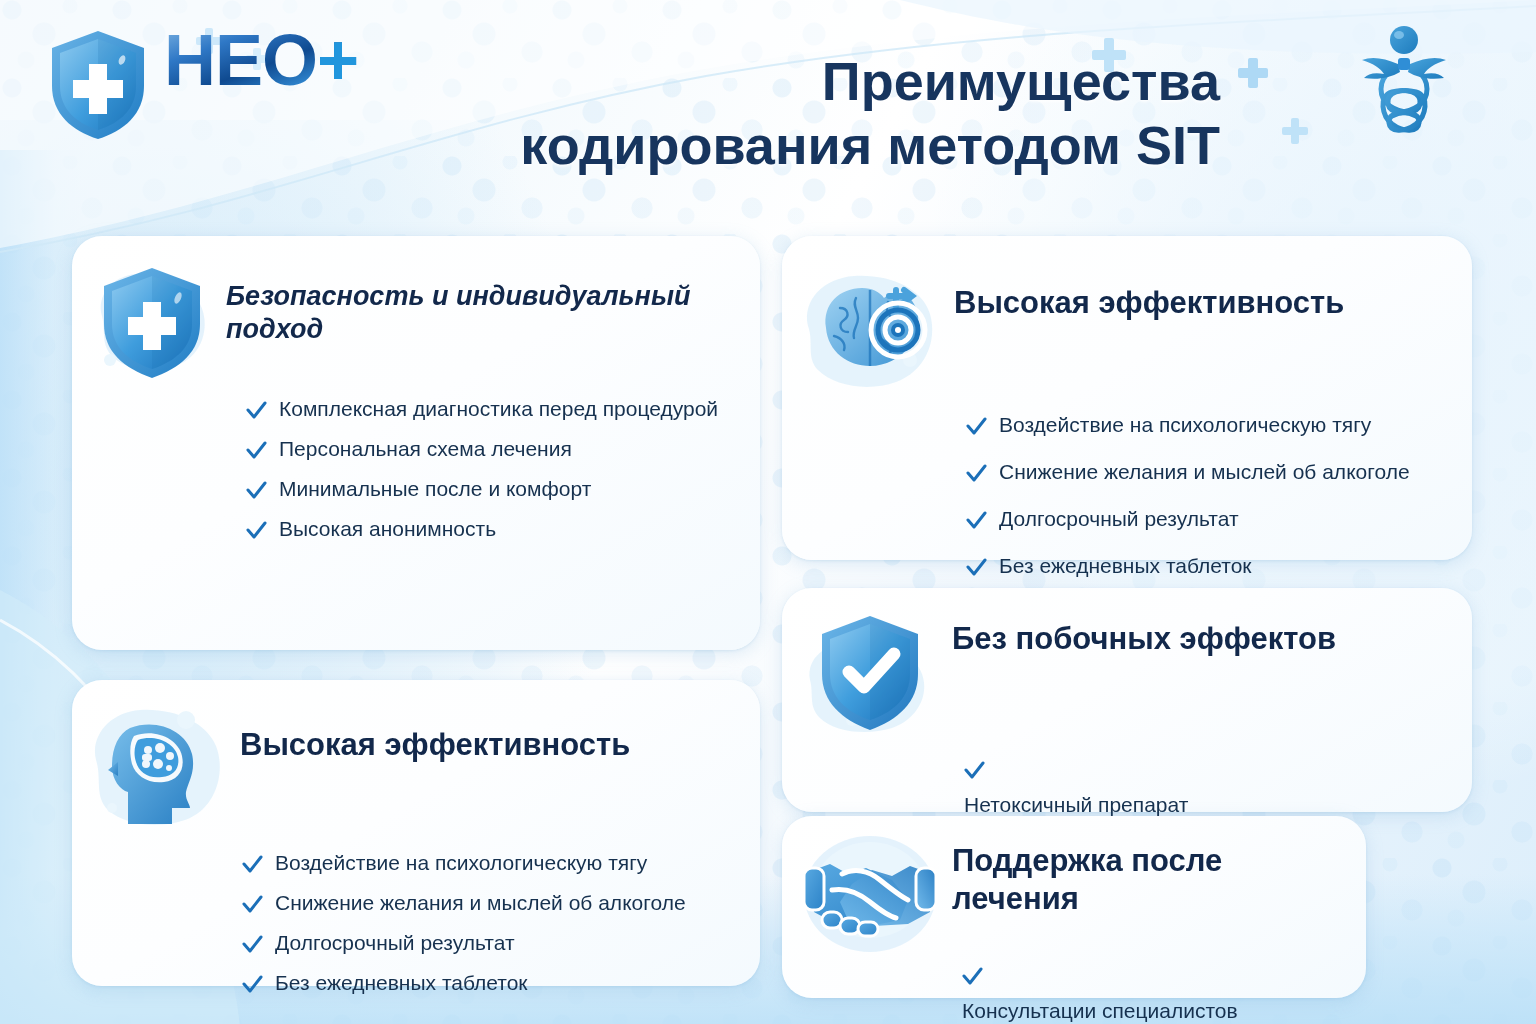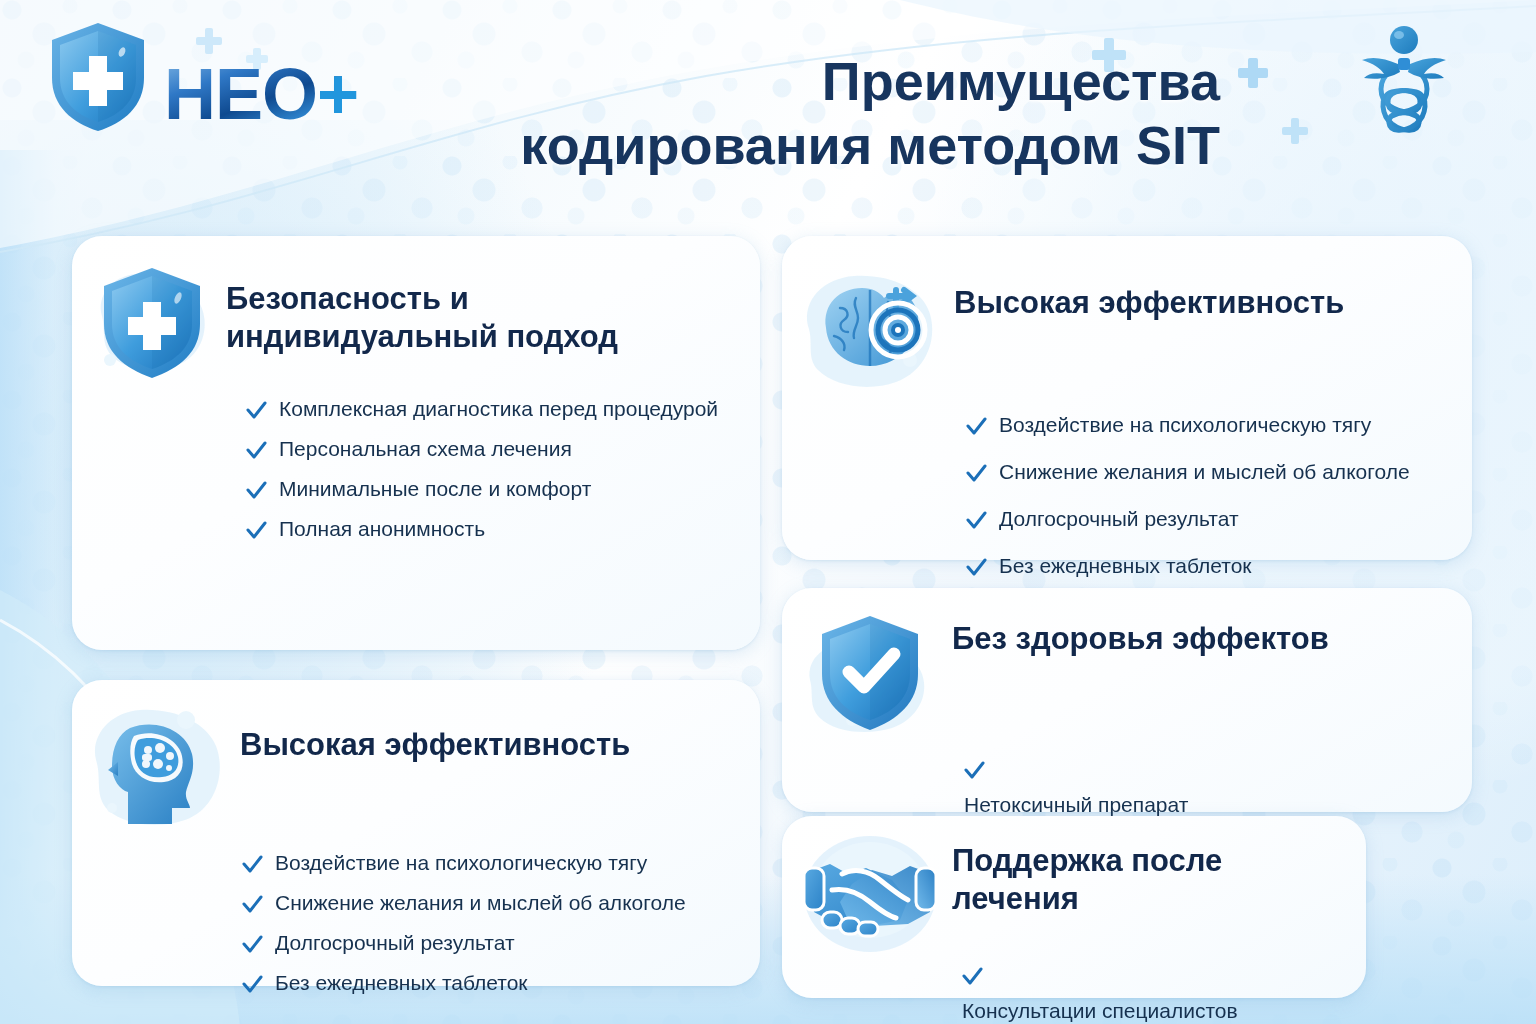--- a/index.html
+++ b/index.html
@@ -75,22 +75,22 @@
   }
   .deco-cross i::before { left: 34%; top: 0; width: 32%; height: 100%; }
   .deco-cross i::after  { top: 34%; left: 0; height: 32%; width: 100%; }
 
   
   .header {
     position: absolute; left: 0; top: 0; width: 1536px; height: 212px;
   }
 
   .logo {
-    position: absolute; left: 46px; top: 20px;
-    display: flex; align-items: flex-end; gap: 14px;
+    position: absolute; left: 46px; top: 28px;
+    display: flex; align-items: flex-start; gap: 14px;
   }
   .logo-shield { width: 104px; height: 114px; }
   .logo-word {
     font-size: 72px; font-weight: 700; letter-spacing: -1px;
     line-height: 1;
     background: linear-gradient(160deg, #7fb5e4 0%, #2f78c6 28%, #0f4a90 55%, #2f86cf 78%, #7fc0ec 100%);
     -webkit-background-clip: text; background-clip: text;
     color: transparent;
     position: relative; top: -4px;
   }
@@ -159,21 +159,21 @@
 
   
   #card-safety      { left: 72px;  top: 236px; width: 688px; height: 414px; }
   #card-eff-left    { left: 72px;  top: 680px; width: 688px; height: 306px; }
   #card-eff-right   { left: 782px; top: 236px; width: 690px; height: 324px; }
   #card-noside      { left: 782px; top: 588px; width: 690px; height: 224px; }
   #card-support     { left: 782px; top: 816px; width: 584px; height: 182px; }
 
   #card-safety .card-inner   { padding: 18px 24px 16px 14px; }
   #card-safety .bullets      { margin-top: 10px; margin-left: 160px; text-align: center; }
-  #card-safety .card-title   { padding-top: 26px; font-size: 31px; }
+  #card-safety .card-title   { padding-top: 26px; font-size: 27px; font-style: italic; }
 
   #card-eff-left .card-inner { padding: 16px 24px 14px 10px; }
   #card-eff-left .bullets    { margin-top: 4px; margin-left: 160px; }
   #card-eff-left .card-title { padding-top: 30px; font-size: 31px; }
   #card-eff-left .card-icon  { width: 150px; height: 150px; }
 
   #card-eff-right .card-inner { padding: 20px 22px 16px 14px; }
   #card-eff-right .bullets    { margin-top: 6px; margin-left: 170px; }
   #card-eff-right .card-title { padding-top: 28px; font-size: 31px; }
   #card-eff-right .card-icon  { width: 150px; height: 150px; }
@@ -341,21 +341,21 @@
               </svg>
             </span>
             <span>Минимальные после и комфорт</span>
           </li>
         <li>
             <span class="check">
               <svg viewBox="0 0 21 24">
                 <path d="M2 12 L8 19 L19 5" fill="none" stroke="#1b6fb8" stroke-width="3" stroke-linecap="round" stroke-linejoin="round"></path>
               </svg>
             </span>
-            <span>Полная анонимность</span>
+            <span>Высокая анонимность</span>
           </li>
       </ul>
     </div>
   </section>
 
   <section class="card" id="card-eff-left">
     <div class="card-inner">
       <div class="card-head">
         <span class="card-icon">
           <svg viewBox="0 0 150 150" xmlns="http://www.w3.org/2000/svg">
@@ -509,21 +509,21 @@
             </defs>
             <path class="blob" d="M14 76 C10 54 30 38 58 38 C92 38 118 48 126 70 C134 92 120 116 96 124 C70 132 38 128 24 114 C12 102 18 90 14 76 Z" opacity=".8"></path>
             <circle class="blob2" cx="56" cy="116" r="6"></circle>
             <circle class="blob2" cx="112" cy="58" r="5"></circle>
             <path d="M74 12 L122 30 V70 C122 98 102 116 74 126 C46 116 26 98 26 70 V30 Z" fill="url(#scO)"></path>
             <path d="M74 20 L114 35 V70 C114 93 98 108 74 116 C50 108 34 93 34 70 V35 Z" fill="url(#scI)"></path>
             <path d="M74 20 L114 35 V70 C114 93 98 108 74 116 Z" fill="#1668ab" opacity=".16"></path>
             <path d="M53 68 L68 83 L98 50" fill="none" stroke="#ffffff" stroke-width="13" stroke-linecap="round" stroke-linejoin="round"></path>
           </svg>
         </span>
-        <h2 class="card-title">Без здоровья эффектов</h2>
+        <h2 class="card-title">Без побочных эффектов</h2>
       </div>
       <ul class="bullets">
         <li>
             <span class="check">
               <svg viewBox="0 0 21 24">
                 <path d="M2 12 L8 19 L19 5" fill="none" stroke="#1b6fb8" stroke-width="3" stroke-linecap="round" stroke-linejoin="round"></path>
               </svg>
             </span>
             <span>Нетоксичный препарат</span>
           </li>

